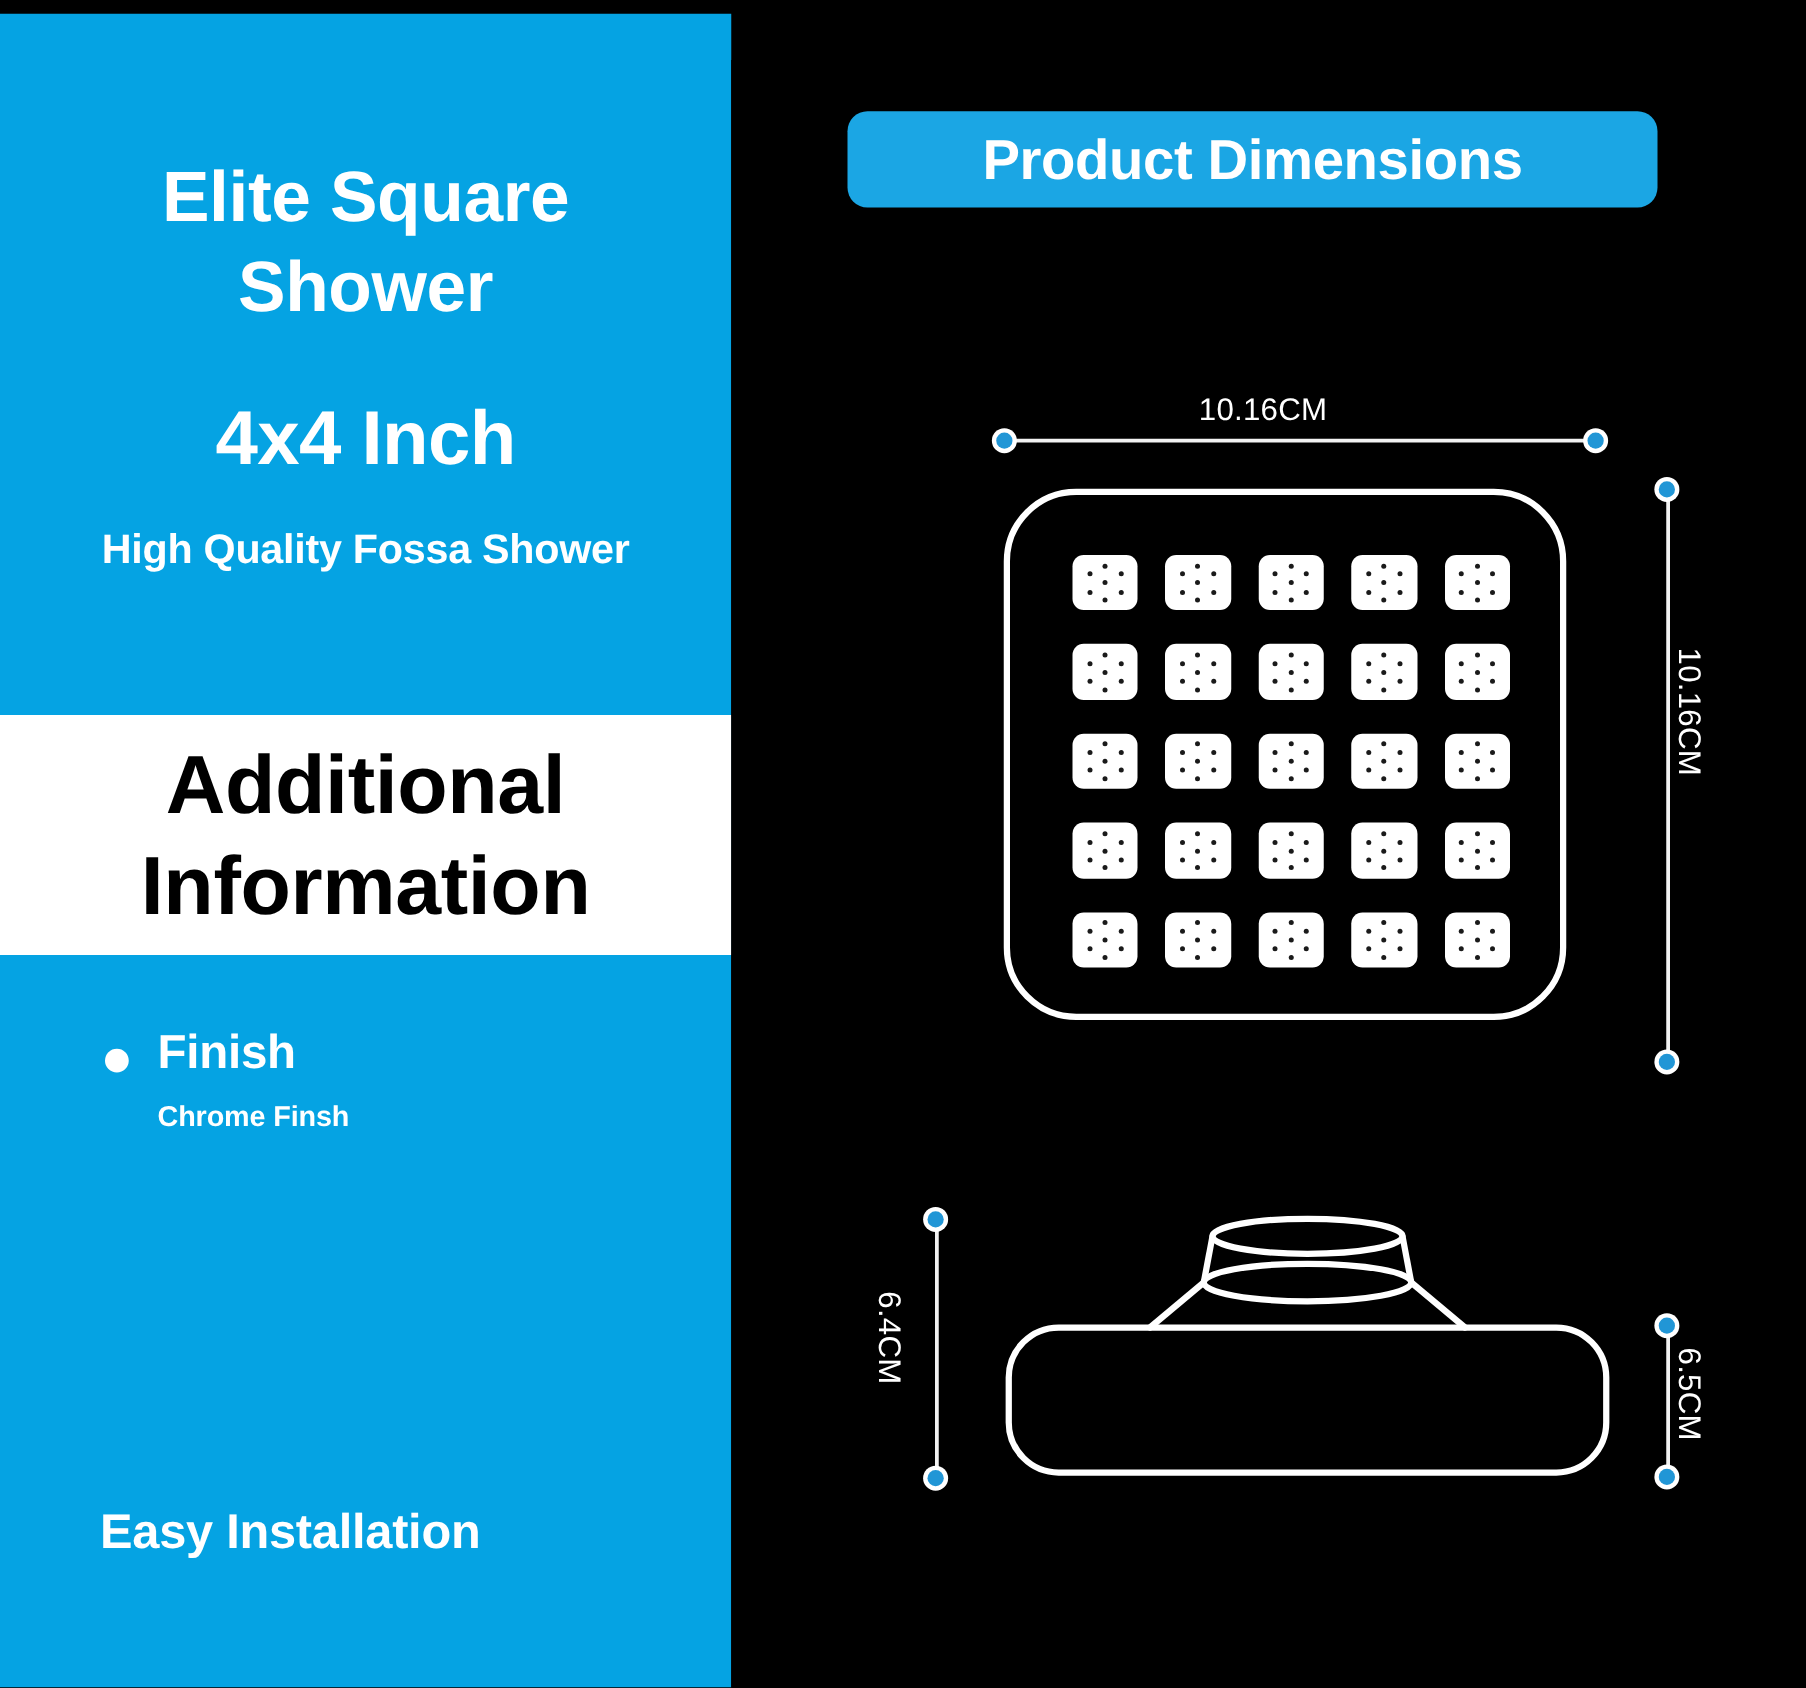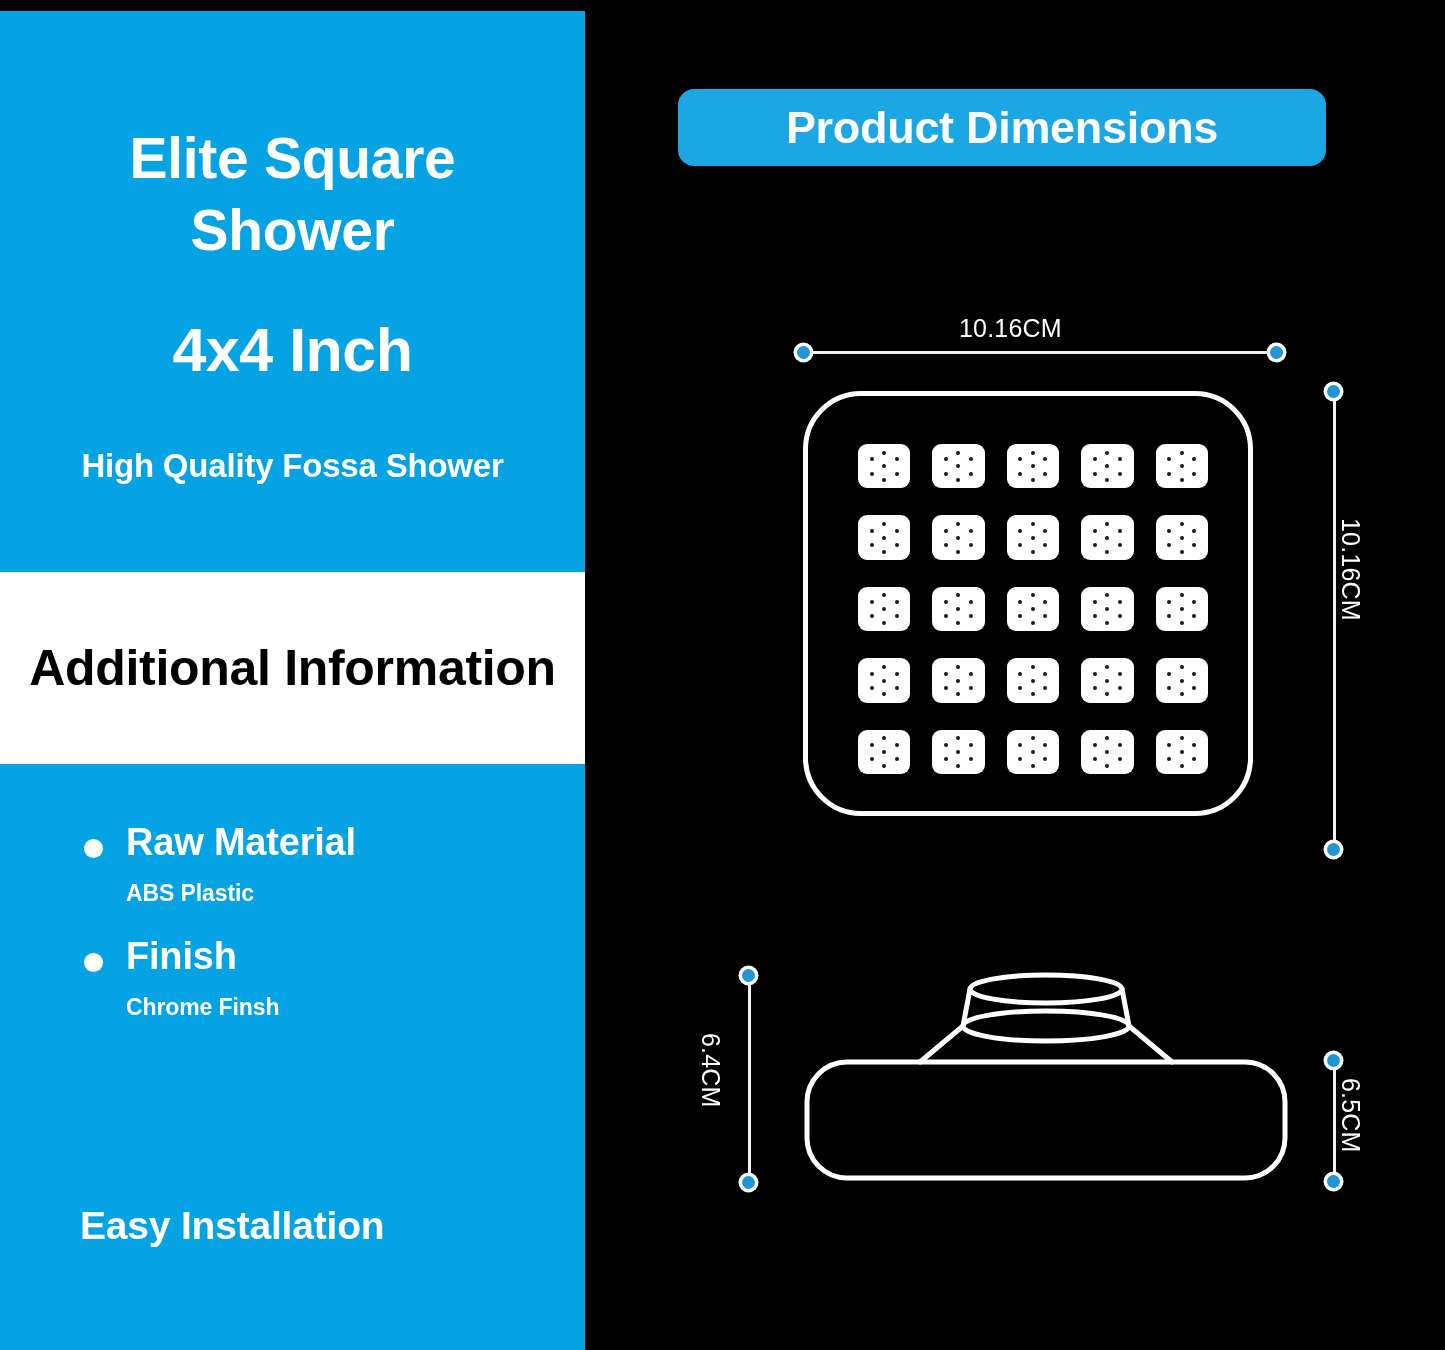--- a/index.html
+++ b/index.html
@@ -51,39 +51,39 @@
     font-size: 61px;
     font-weight: bold;
     line-height: 1.1;
     margin-top: 50px;
     letter-spacing: -0.5px;
   }
   #product-tagline {
     color: #ffffff;
     font-size: 33px;
     font-weight: bold;
-    margin-top: 63px;
+    margin-top: 36px;
     letter-spacing: -0.2px;
   }
 
   
   #additional-info-band {
     position: absolute;
     left: 0;
     top: 561px;
     width: 585px;
     height: 192px;
     background: #ffffff;
     display: flex;
     align-items: center;
     justify-content: center;
   }
   #additional-info-heading {
     color: #000000;
-    font-size: 50px;
+    font-size: 66px;
     font-weight: bold;
     line-height: 1.22;
     text-align: center;
     letter-spacing: -0.3px;
   }
 
   
   #spec-list {
     position: absolute;
     left: 0;
@@ -255,25 +255,20 @@
       <div id="product-size">4x4 Inch</div>
       <div id="product-tagline">High Quality Fossa Shower</div>
     </div>
 
     <div id="additional-info-band">
       <div id="additional-info-heading">Additional Information</div>
     </div>
 
     <div id="spec-list">
 
-      <div class="spec-item">
-        <span class="spec-bullet"></span>
-        <div class="spec-label">Raw Material</div>
-        <div class="spec-value">ABS Plastic</div>
-      </div>
 
       <div class="spec-item">
         <span class="spec-bullet"></span>
         <div class="spec-label">Finish</div>
         <div class="spec-value">Chrome Finsh</div>
       </div>
 
 
     </div>
 

